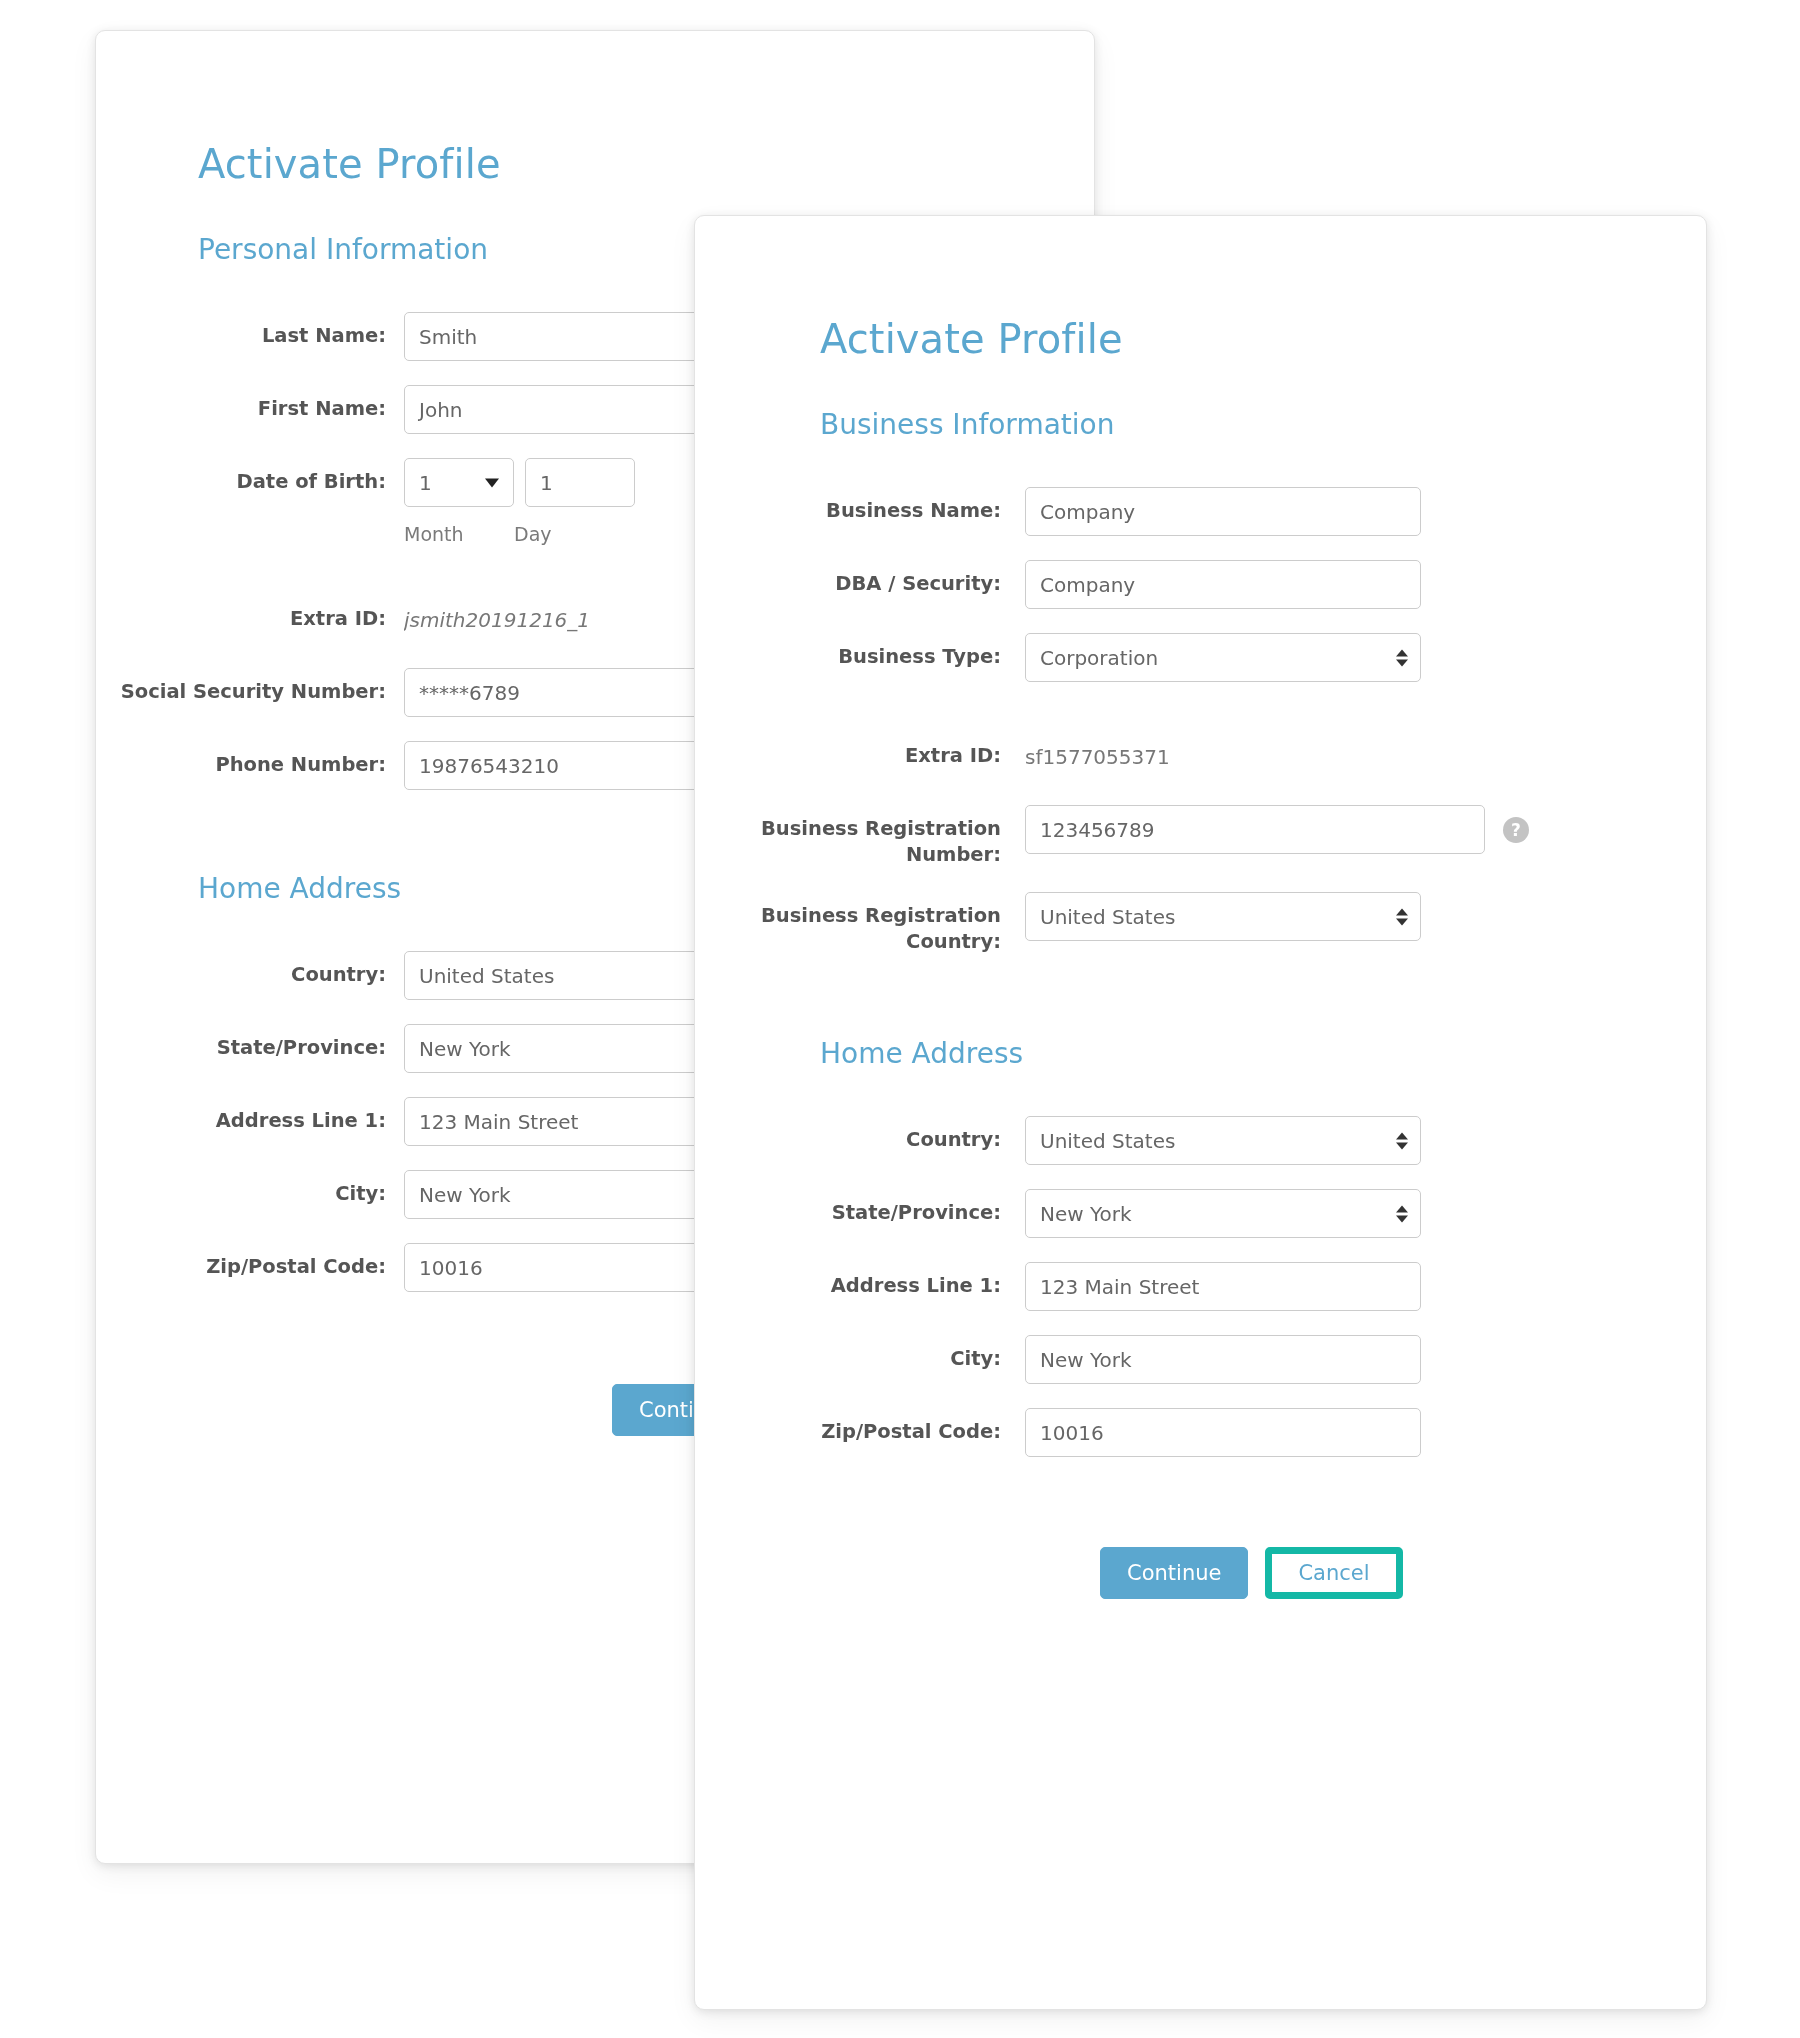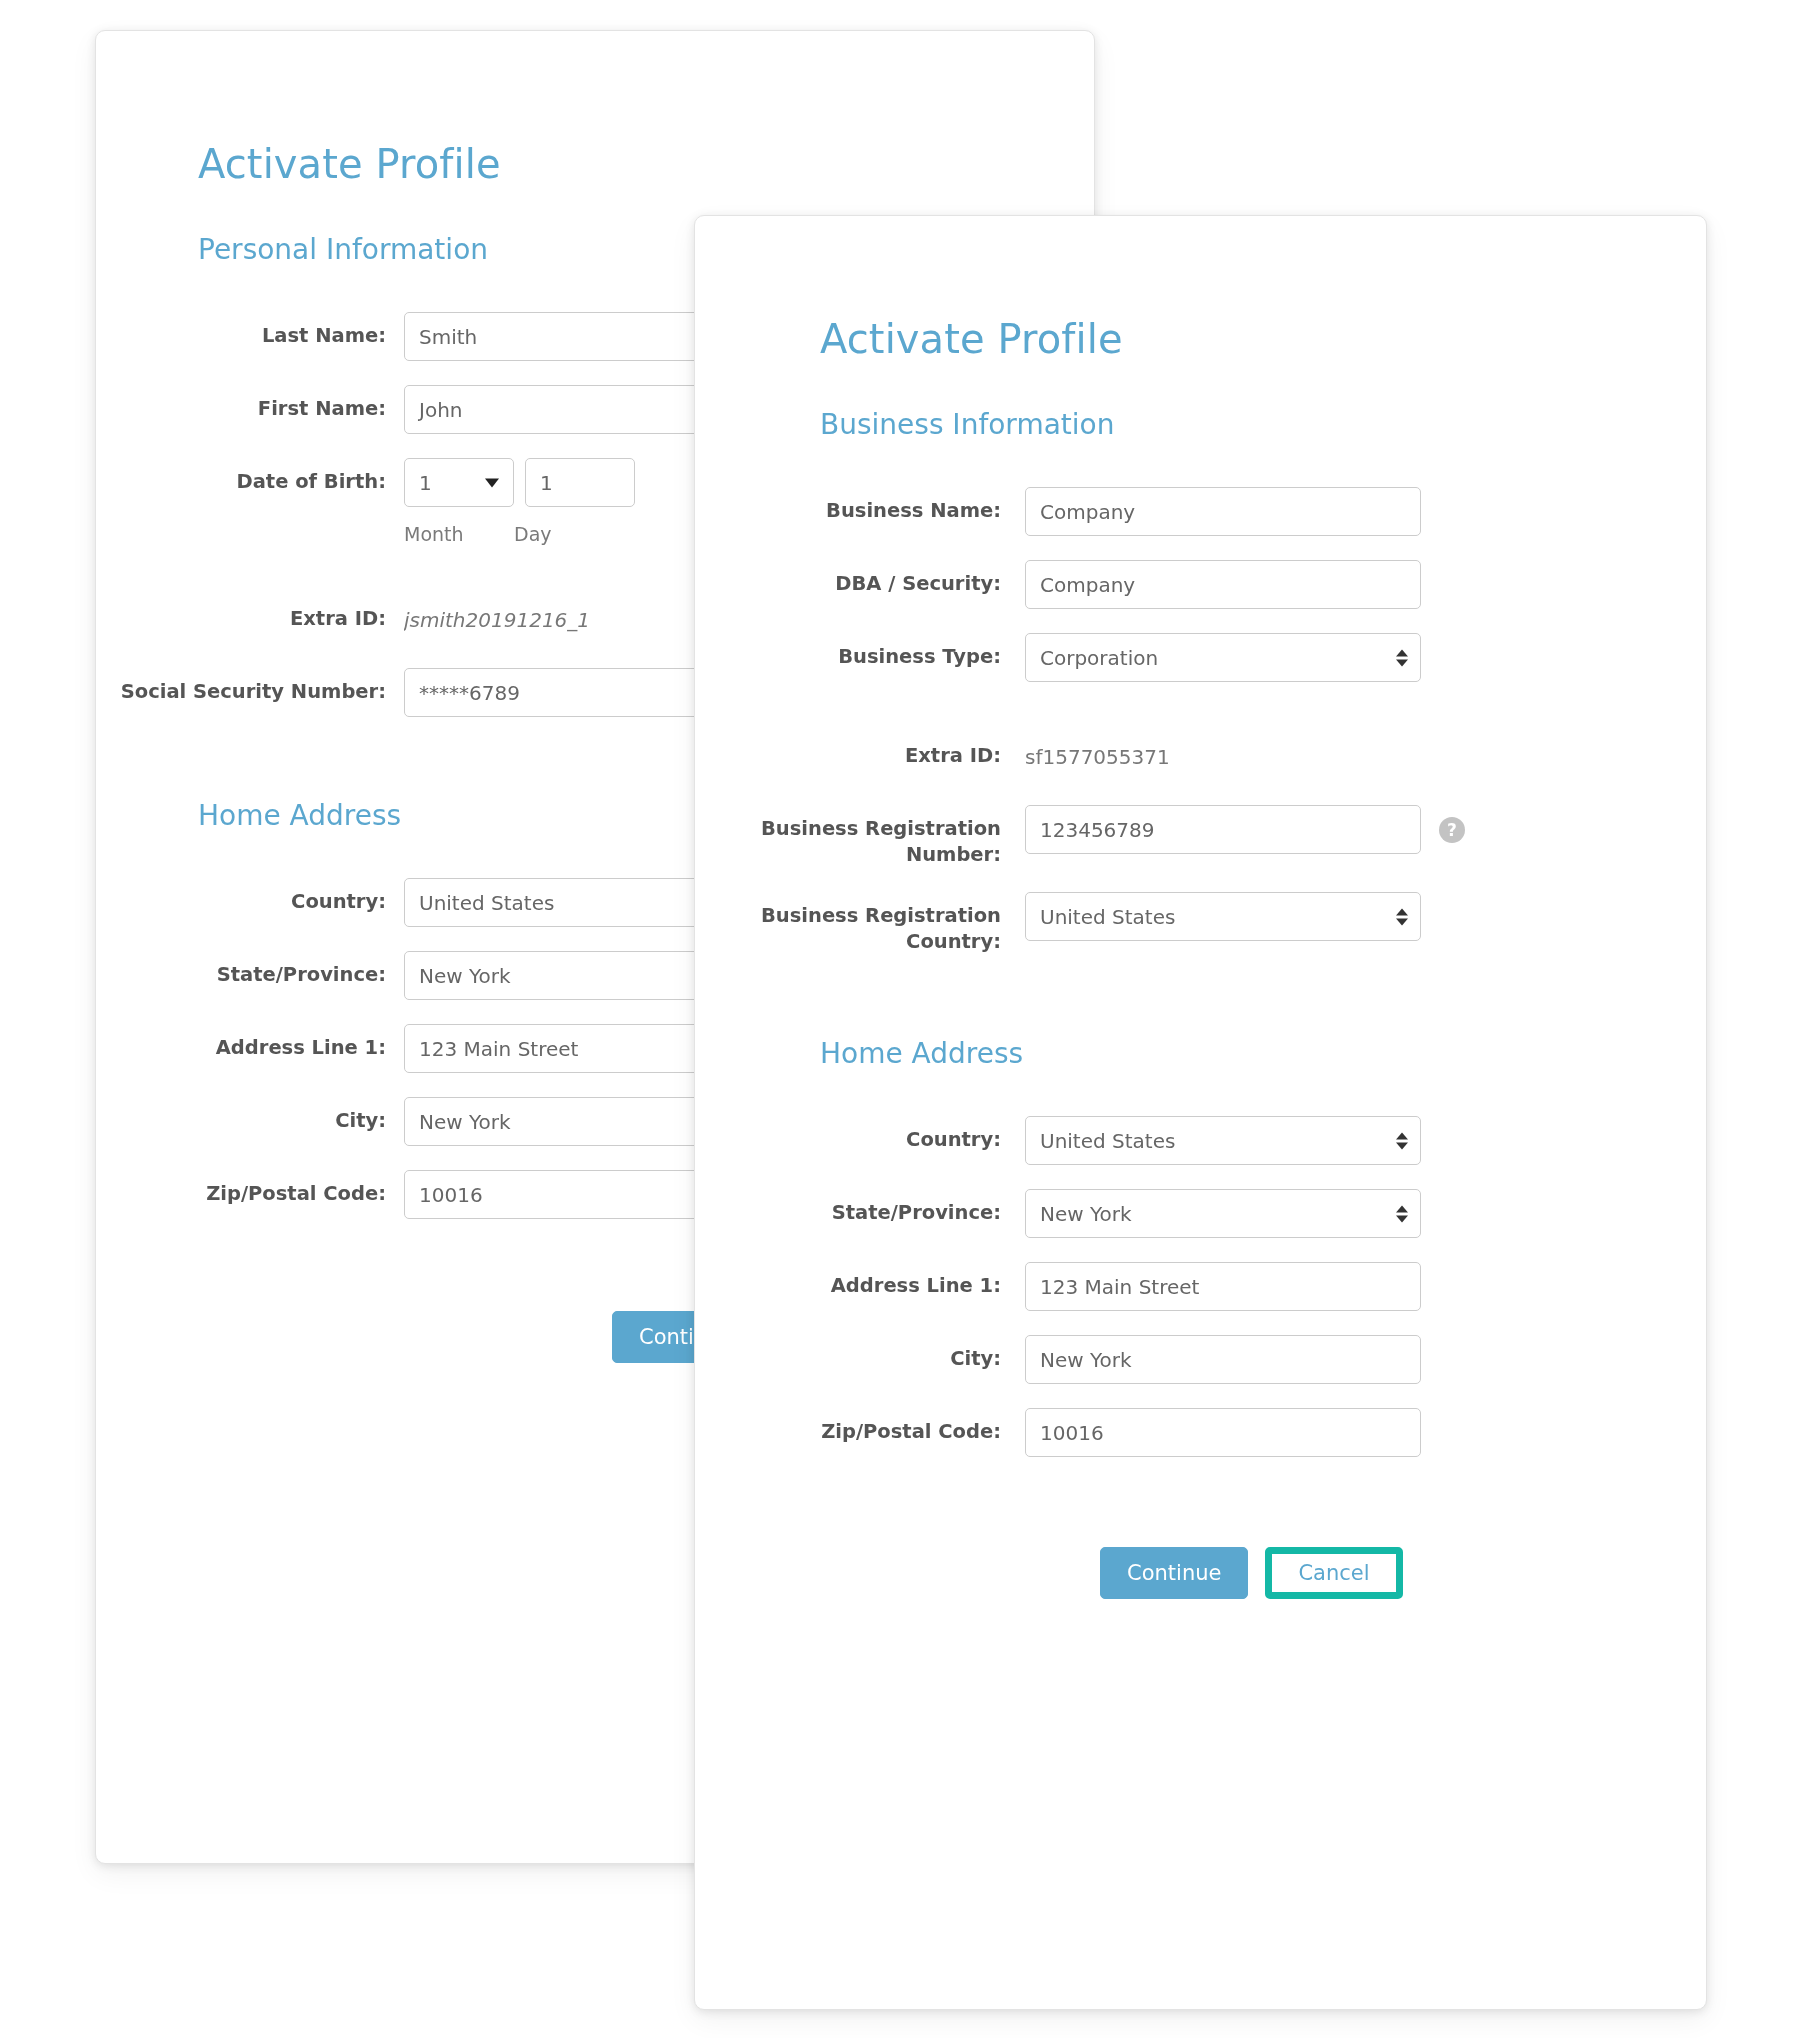--- a/index.html
+++ b/index.html
@@ -259,20 +259,26 @@
           </div>
         </div>
 
         <div class="row">
           <div class="lbl">Social Security Number:</div>
           <div class="ctl">
             <div class="field" style="width:330px;text-align:center;">*****6789</div>
           </div>
         </div>
 
+        <div class="row">
+          <div class="lbl">Phone Number:</div>
+          <div class="ctl">
+            <div class="field" style="width:330px;">19876543210</div>
+          </div>
+        </div>
 
         <div class="gap-lg"></div>
 
         <div class="section-title">Home Address</div>
 
         <div class="gap-md"></div>
 
         <div class="row">
           <div class="lbl">Country:</div>
           <div class="ctl">
@@ -362,21 +368,21 @@
           <div class="lbl">Extra ID:</div>
           <div class="ctl">
             <div class="field plain" style="width:396px;">sf1577055371</div>
           </div>
         </div>
 
         <div class="row">
           <div class="lbl">Business Registration
 Number:</div>
           <div class="ctl">
-            <div class="field" style="width:396px;">123456789</div>
+            <div class="field" style="width:460px;">123456789</div>
             <div class="help-icon">?</div>
           </div>
         </div>
 
         <div class="row">
           <div class="lbl">Business Registration
 Country:</div>
           <div class="ctl">
             <div class="field select" style="width:396px;">
               <span>United States</span>

